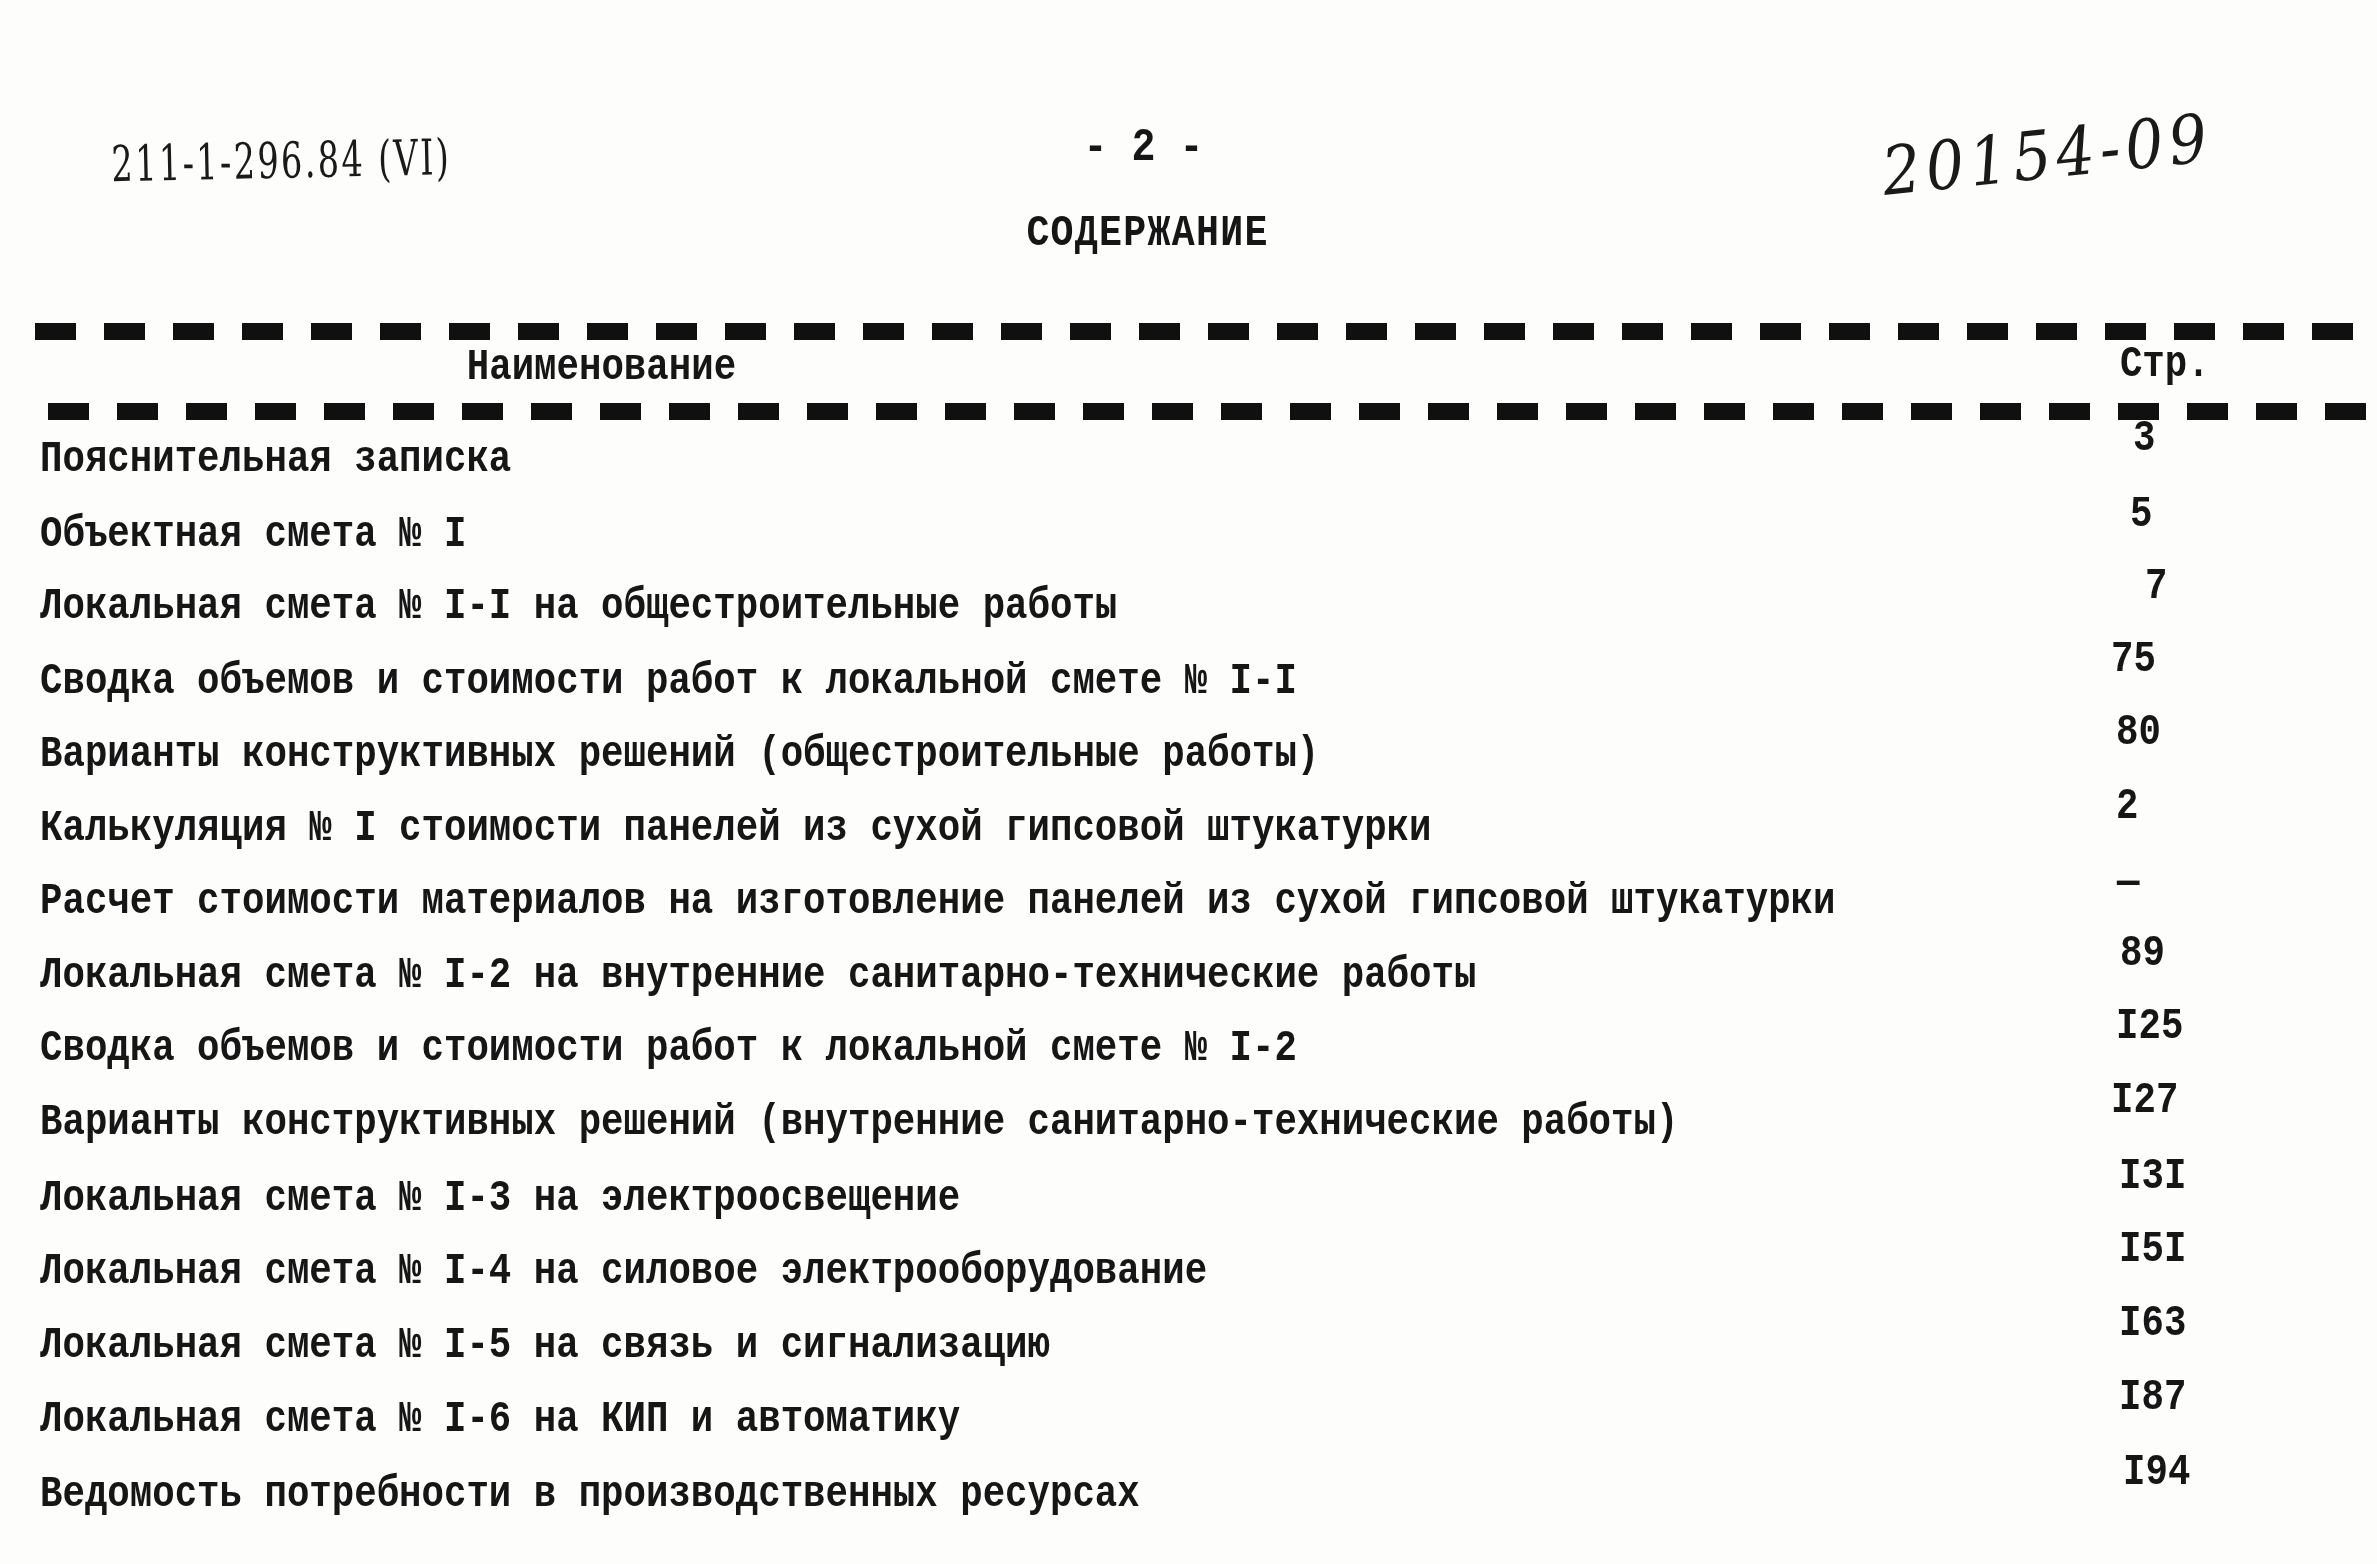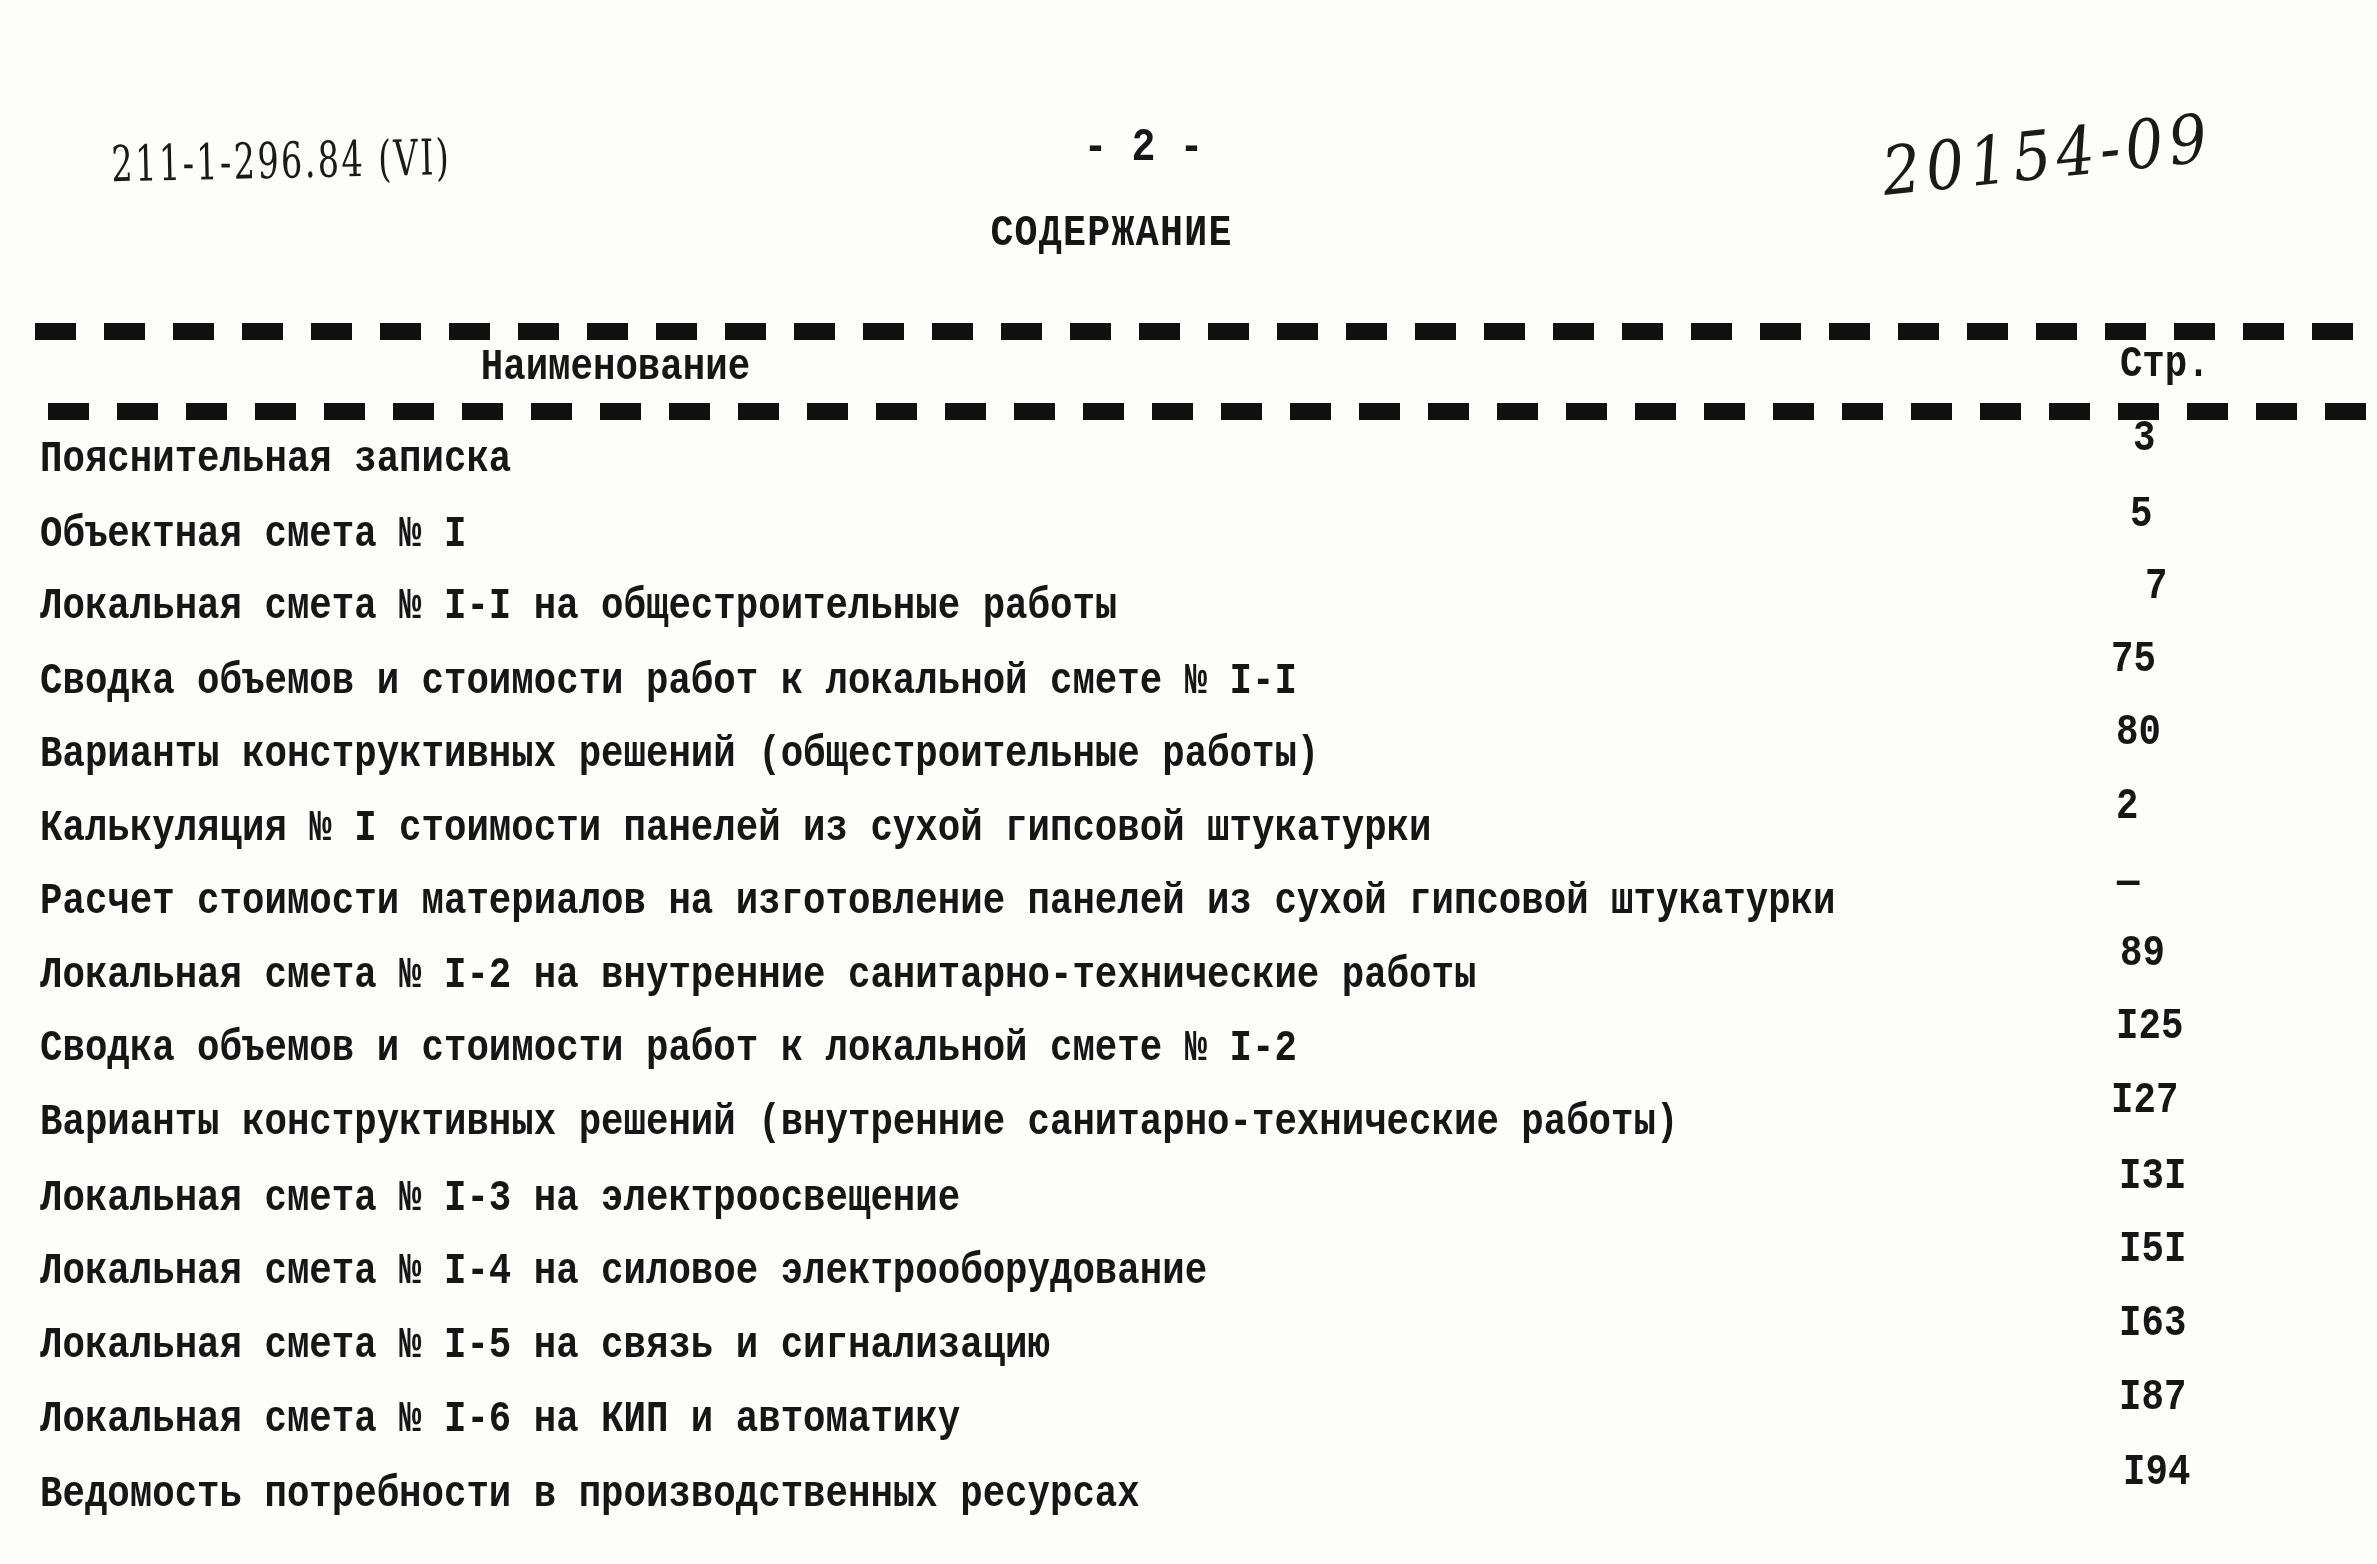--- a/index.html
+++ b/index.html
@@ -83,27 +83,27 @@
 <div id="page">
 
   <div class="handprint" style="left:111px; top:140px;">211-1-296.84 (VI)</div>
 
   <div class="tw-center" style="left:924px; top:124px; width:439px;">
     <span style="font-size:47px;">- 2 -</span>
   </div>
 
   <div class="handwriting" style="left:1886px; top:139px;">20154-09</div>
 
-  <div class="tw-center" style="left:892px; top:211px; width:439px;text-decoration:underline;">
+  <div class="tw-center" style="left:928px; top:211px; width:439px;text-decoration:underline;">
     <span style="font-size:45px; letter-spacing:1.5px;">СОДЕРЖАНИЕ</span>
   </div>
 
   <div class="rule" style="top:323px;"></div>
 
-  <div class="tw-center" style="left:396px; top:345px; width:439px;">
+  <div class="tw-center" style="left:382px; top:345px; width:439px;">
     <span>Наименование</span>
   </div>
 
   <div class="tw-center" style="left:1945px; top:342px; width:439px;">
     <span>Стр.</span>
   </div>
 
   <div class="rule" style="top:403px; background-position: 13px 0;"></div>
 
   <div id="toc-rows">

